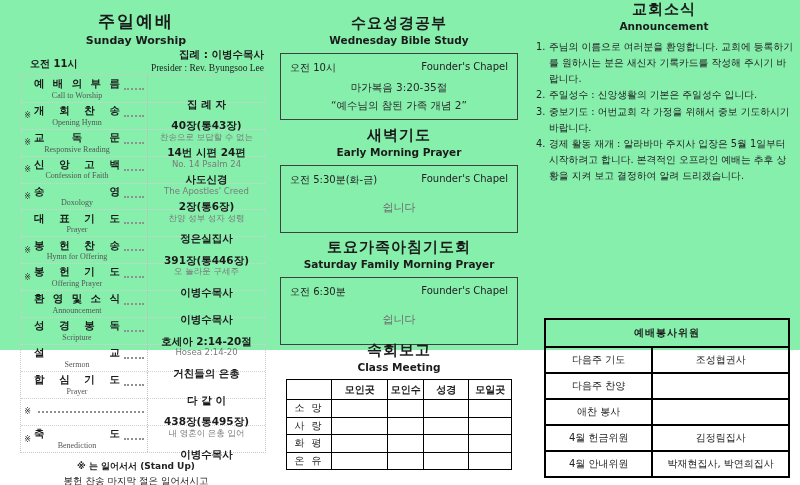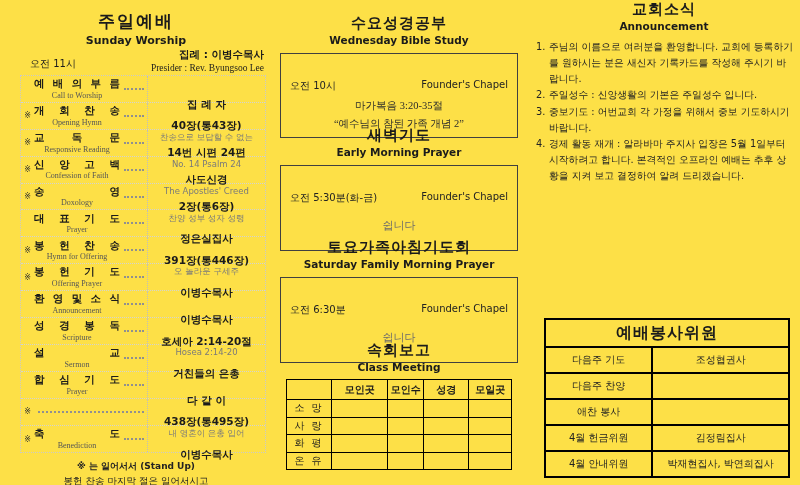--- a/index.html
+++ b/index.html
@@ -4,28 +4,28 @@
 <style>
   * { box-sizing: border-box; margin: 0; padding: 0; }
   html, body { width: 800px; height: 485px; }
   body {
     background: #ffffff;
     font-family: "DejaVu Sans", "Liberation Sans", sans-serif;
     color: #1b1b1b;
     overflow: hidden;
     position: relative;
   }
-  .page { position: relative; width: 800px; height: 485px; background: #fde047; }
+  .page { position: relative; width: 800px; height: 350px; background: #86efac; }
 
   
   .col-left { position: absolute; left: 0; top: 0; width: 272px; height: 485px; }
   .w-title { text-align: center; font-size: 17px; font-weight: bold; margin-top: 10px; letter-spacing: 2px; }
   .w-sub { text-align: center; font-size: 11px; font-weight: bold; margin-top: 1px; }
   .w-meta { display: flex; justify-content: space-between; align-items: flex-end; margin: 1px 8px 0 30px; }
-  .w-time { font-weight: normal; font-size: 10px; padding-bottom: 2px; white-space: nowrap; }
+  .w-time { font-weight: bold; font-size: 10px; padding-bottom: 2px; white-space: nowrap; }
   .w-presider { text-align: right; }
   .w-presider .pko { font-weight: bold; font-size: 10.5px; }
   .w-presider .pen { font-family: "Liberation Serif", "DejaVu Serif", serif; font-size: 9.5px; margin-top: 1px; }
 
   .w-table { margin: 2px 6px 0 20px; border: 1px dotted #c9c9c9; }
   .w-row { display: flex; align-items: center; height: 26.9px; border-bottom: 1px dotted #d2d2d2; }
   .w-row:last-child { border-bottom: none; }
   .w-mark { width: 13px; flex: none; font-size: 8px; color: #333; text-align: center; }
   .w-lbl { width: 86px; flex: none; }
   .w-lbl .ko { font-size: 10.5px; font-weight: bold; text-align: justify; text-align-last: justify; line-height: 1.1; }
@@ -38,23 +38,23 @@
   .w-val .note:empty { display: none; }
 
   .w-footer { text-align: center; margin-top: 7px; font-size: 9.5px; line-height: 1.5; color: #222; }
   .w-footer .f1 { font-weight: bold; font-size: 9px; }
 
   
   .col-mid { position: absolute; left: 278px; top: 0; width: 246px; height: 485px; }
   .sec { position: absolute; left: 2px; right: 6px; }
   .sec-title { text-align: center; font-size: 15px; font-weight: bold; letter-spacing: 1px; }
   .sec-sub { text-align: center; font-size: 10.5px; font-weight: bold; margin-top: 1px; }
-  .box { border: 1px solid #404040; margin-top: 7px; padding: 25px 9px 6px; }
+  .box { border: 1px solid #404040; margin-top: 7px; padding: 7px 9px 6px; }
   .box-head { display: flex; justify-content: space-between; font-size: 10px; color: #222; }
-  .box-line { text-align: center; font-size: 10.5px; color: #2a2a2a; margin-top: 6px; font-family: Liberation Serif, serif; }
+  .box-line { text-align: center; font-size: 10.5px; color: #2a2a2a; margin-top: 6px; }
   .box-line + .box-line { margin-top: 4px; }
   .box-status { text-align: center; font-size: 11px; color: #6b6b6b; margin: 13px 0 11px; }
   .sec-bible { top: 14px; }
   .sec-early { top: 126px; }
   .sec-sat   { top: 238px; }
   .sec-class { top: 341px; }
 
   .cm-table { width: 226px; margin: 6px auto 0; border-collapse: collapse; table-layout: fixed; }
   .cm-table th, .cm-table td { border: 1.5px solid #000; font-size: 10px; text-align: center; padding: 0; }
   .cm-table thead th { height: 20px; font-weight: bold; }
@@ -65,21 +65,21 @@
   .col-right { position: absolute; left: 528px; top: 0; width: 272px; height: 485px; }
   .r-header { margin-top: 0; }
   .ann-list { margin: 7px 4px 0 8px; }
   .ann-item { display: flex; font-size: 9.8px; line-height: 1.65; color: #222; }
   .ann-num { width: 13px; flex: none; }
   .ann-text { flex: 1; }
 
   .committee { position: absolute; top: 318px; left: 16px; width: 246px; }
   .cmt-table { width: 100%; border-collapse: collapse; border: 2px solid #000; }
   .cmt-table th, .cmt-table td { border: 2px solid #000; text-align: center; }
-  .cmt-title-cell { height: 28px; font-size: 16px; font-weight: bold; letter-spacing: 1px; }
+  .cmt-title-cell { height: 28px; font-size: 10px; font-weight: bold; letter-spacing: 1px; }
   .cmt-table td { height: 26px; font-size: 10px; font-weight: normal; color: #222; }
   .cmt-label { width: 44%; }
 </style>
 </head>
 <body>
 
 <div class="page">
 
   <div class="col-left">
     <div class="w-title">주일예배</div>

